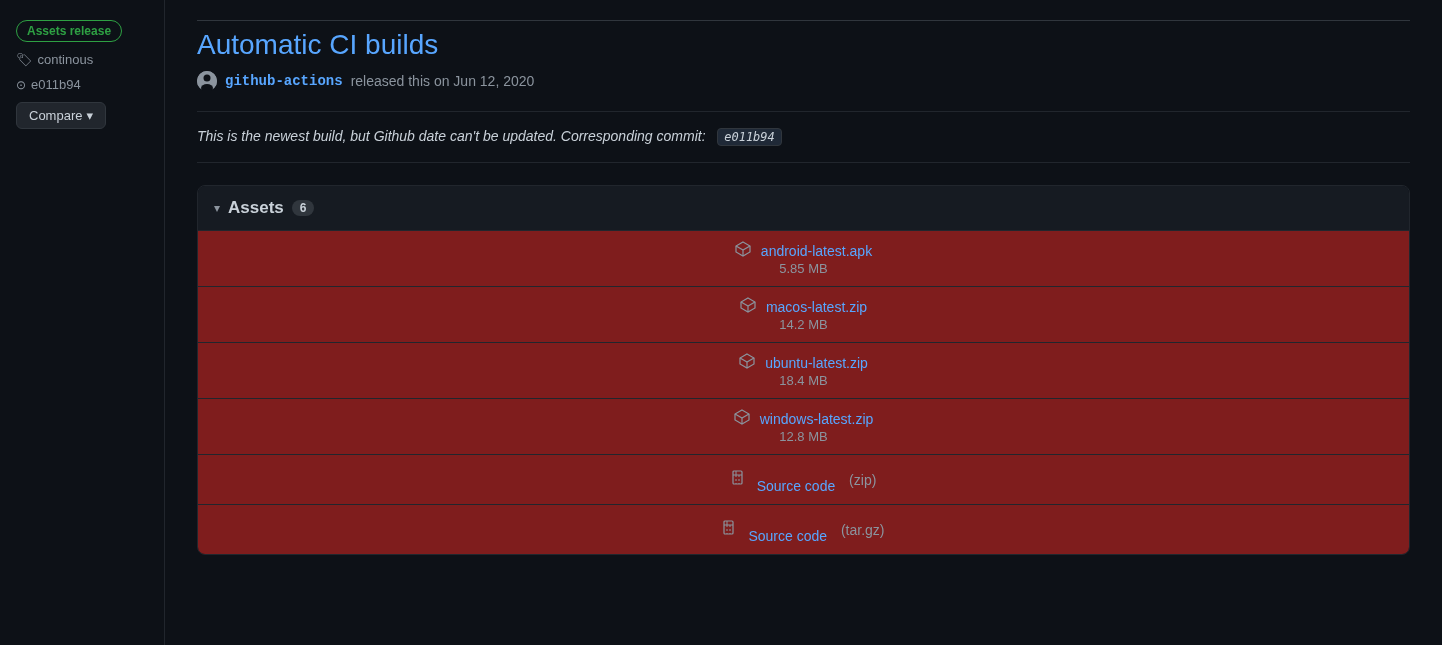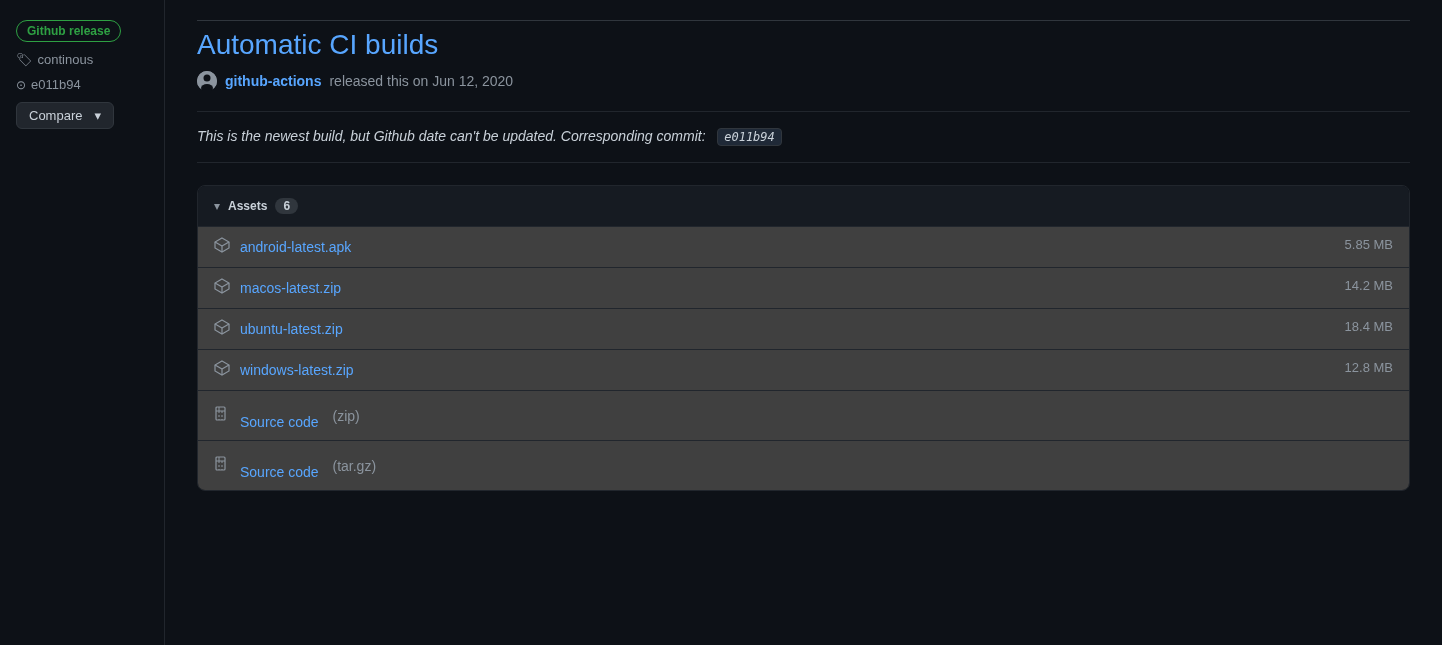--- a/index.html
+++ b/index.html
@@ -58,21 +58,21 @@
     .compare-btn {
       background: #21262d;
       border: 1px solid #30363d;
       color: #c9d1d9;
       border-radius: 6px;
       padding: 5px 12px;
       font-size: 13px;
       cursor: pointer;
       display: flex;
       align-items: center;
-      gap: 12px;
+      gap: 4px;
       width: fit-content;
     }
     .main-content {
       flex: 1;
       padding: 20px 32px;
     }
     .release-title {
       font-size: 28px;
       font-weight: 400;
       color: #58a6ff;
@@ -84,20 +84,21 @@
       align-items: center;
       gap: 8px;
       margin-bottom: 20px;
       font-size: 14px;
       color: #8b949e;
     }
     .release-meta .author-link {
       color: #58a6ff;
       font-weight: 600;
       text-decoration: none;
+      font-family: Liberation Mono, monospace;
     }
     .avatar-icon {
       width: 20px;
       height: 20px;
       border-radius: 50%;
       background: #8b949e;
       display: inline-flex;
       align-items: center;
       justify-content: center;
       font-size: 12px;
@@ -132,40 +133,42 @@
       display: flex;
       align-items: center;
       gap: 8px;
       padding: 12px 16px;
       background: #161b22;
       border-bottom: 1px solid #21262d;
     }
     .assets-title {
       font-weight: 600;
       color: #c9d1d9;
-      font-size: 12px;
+      font-size: 17px;
     }
     .assets-count {
       background: #30363d;
       color: #c9d1d9;
       border-radius: 20px;
       padding: 1px 8px;
       font-size: 12px;
       font-weight: 600;
     }
     .chevron-down {
       color: #8b949e;
       font-size: 12px;
     }
     .asset-row {
       display: flex;
+      align-items: center;
       justify-content: space-between;
       padding: 10px 16px;
       border-bottom: 1px solid #21262d;
-      background: #404040;
+      background: #7f1d1d;
+      flex-direction: column;
     }
     .asset-row:last-child {
       border-bottom: none;
     }
     .asset-left {
       display: flex;
       align-items: center;
       gap: 10px;
     }
     .asset-icon {
@@ -194,21 +197,21 @@
       width: 100%;
       margin-bottom: 0;
     }
   </style>
 </head>
 <body>
 
 <div class="layout">
 
   <aside class="sidebar">
-    <div class="latest-release-badge">Github release</div>
+    <div class="latest-release-badge">Assets release</div>
 
     <div class="sidebar-tag-row">
       <span class="tag-icon">🏷</span>
       <span>continous</span>
     </div>
 
     <div class="sidebar-commit-row">
       <span class="commit-icon">⊙</span>
       <span>e011b94</span>
     </div>

